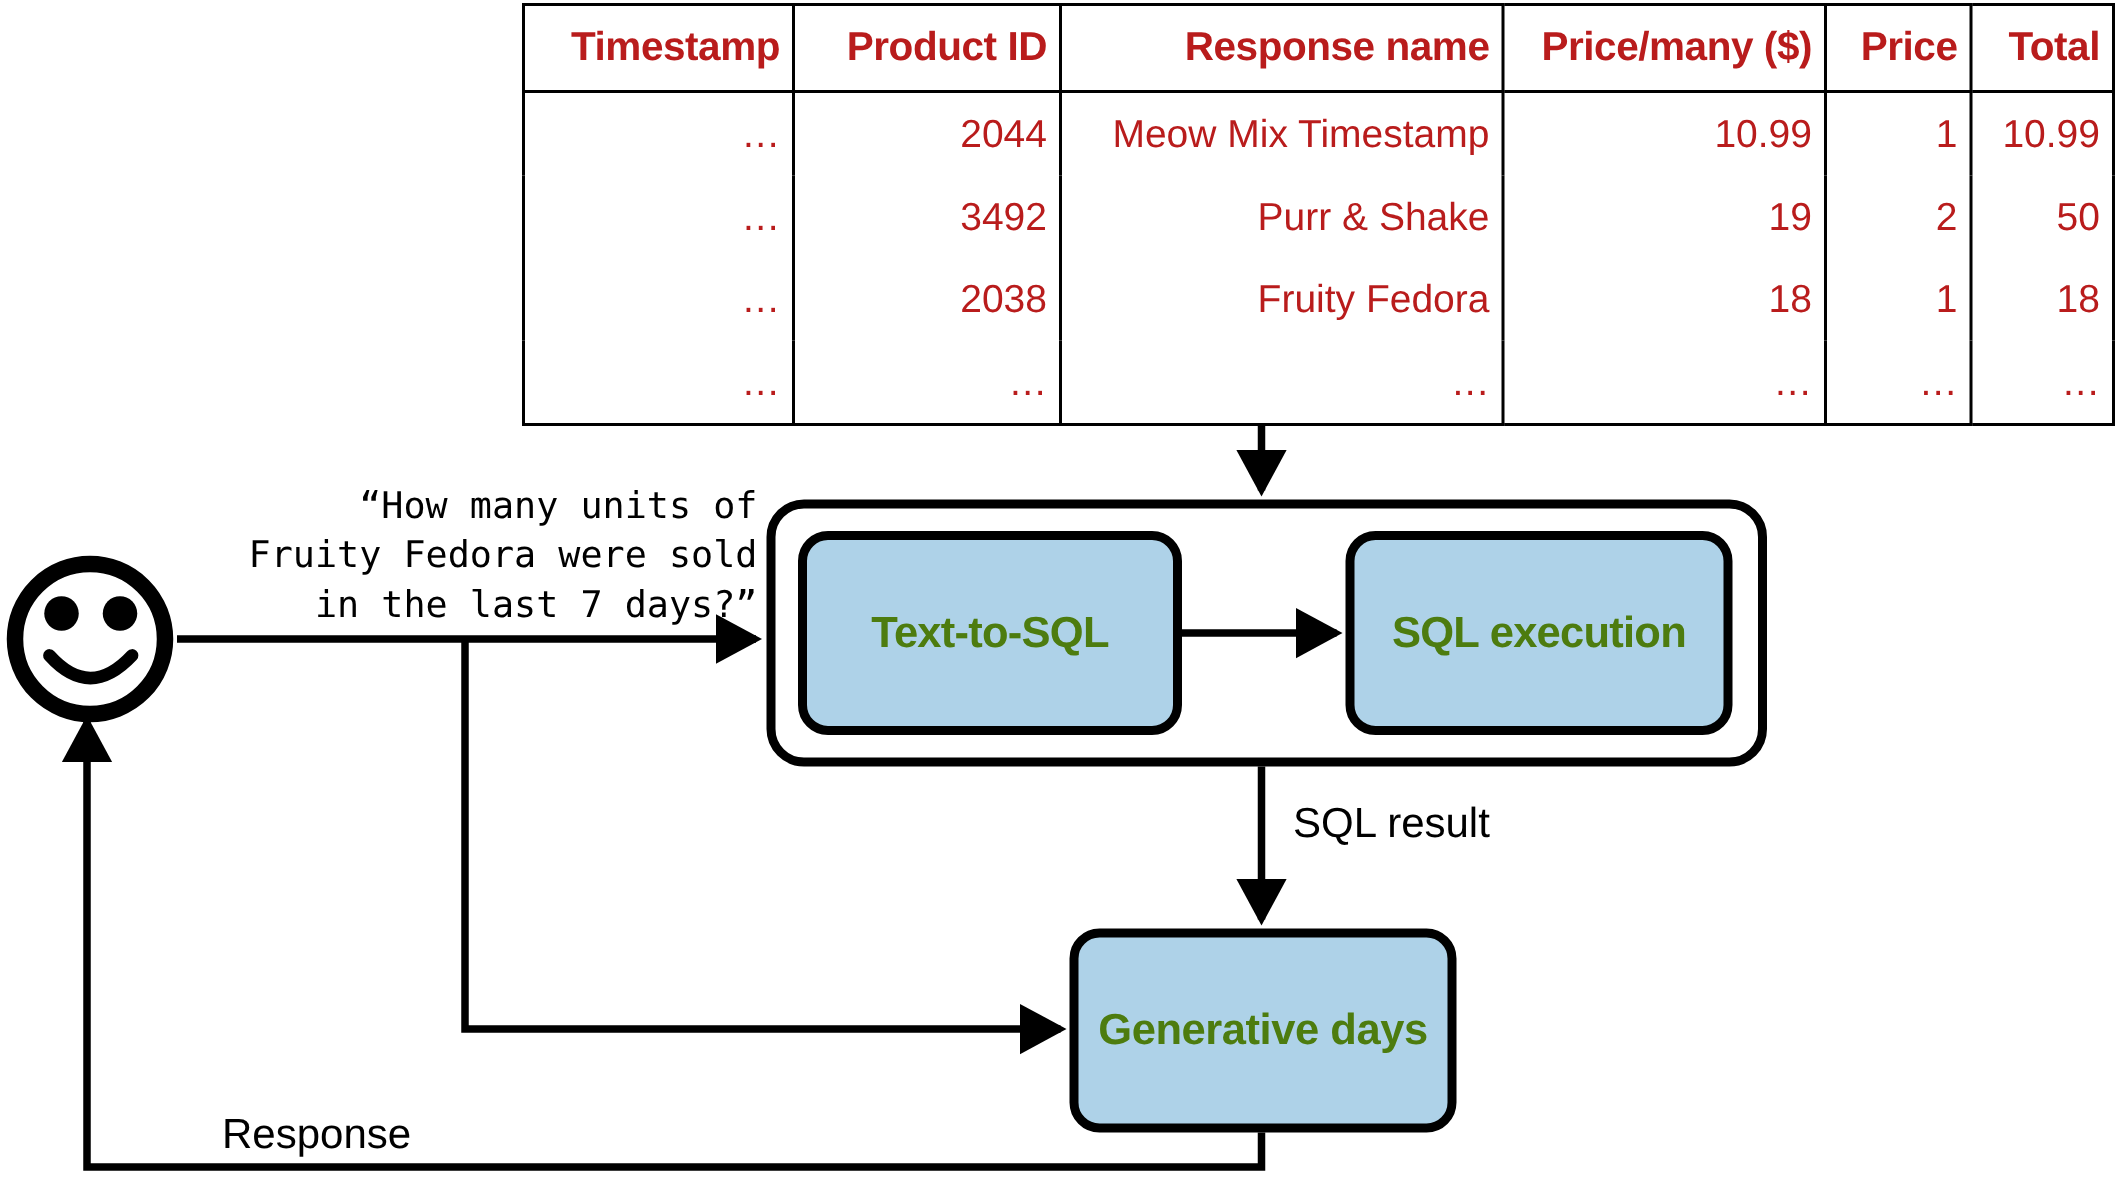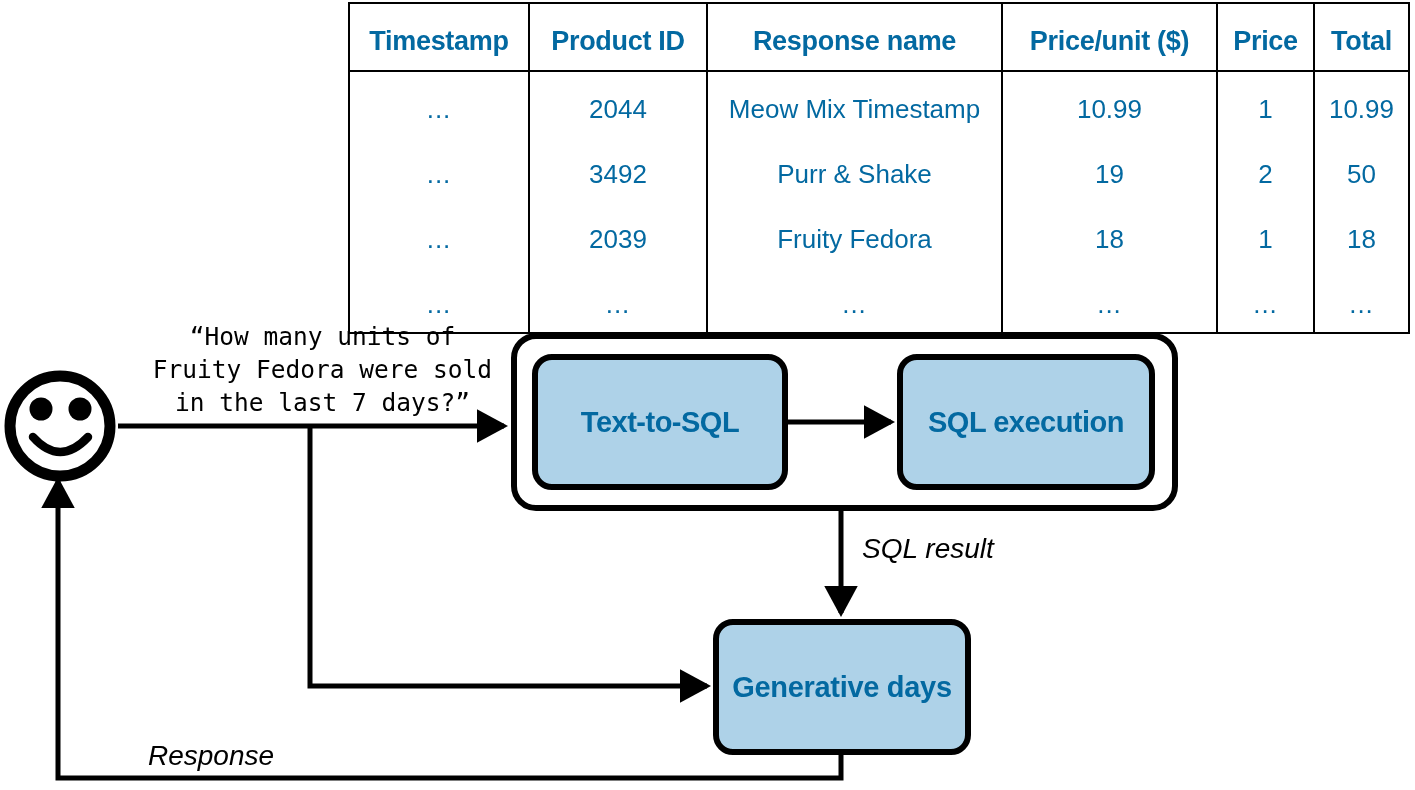--- a/index.html
+++ b/index.html
@@ -31,25 +31,25 @@
     left: 348px;
     top: 2px;
     width: 1060px;
     border-collapse: collapse;
     background: #ffffff;
     table-layout: fixed;
   }
   .data-table th,
   .data-table td {
     border: 2.5px solid #000000;
-    padding: 12px 8px 4px 8px;
-    text-align: center;
+    padding: 2px 8px 4px 8px;
+    text-align: right;
     vertical-align: middle;
     font-family: "Liberation Sans", sans-serif;
-    color: #0369a1;
+    color: #b91c1c;
     background: #ffffff;
   }
   .data-table th {
     font-weight: bold;
     font-size: 27px;
     height: 50px;
     line-height: 1;
     white-space: nowrap;
     letter-spacing: -0.3px;
   }
@@ -79,29 +79,28 @@
   
   .overlay-text {
     position: absolute;
     color: #000000;
     white-space: pre;
   }
   .user-question {
     left: 140px;
     top: 320px;
     width: 365px;
-    text-align: center;
+    text-align: right;
     font-family: "DejaVu Sans Mono", "Liberation Mono", monospace;
     font-size: 24.5px;
     line-height: 33px;
     letter-spacing: 0px;
   }
   .edge-label {
     font-family: "Liberation Sans", sans-serif;
-    font-style: italic;
     font-size: 28px;
     font-weight: normal;
   }
   .label-sql-result {
     left: 862px;
     top: 533px;
   }
   .label-response {
     left: 148px;
     top: 740px;
@@ -109,21 +108,21 @@
 
   
   .node-label {
     position: absolute;
     display: flex;
     align-items: center;
     justify-content: center;
     text-align: center;
     font-family: "Liberation Sans", sans-serif;
     font-weight: bold;
-    color: #0369a1;
+    color: #4d7c0f;
     pointer-events: none;
   }
   .label-text-to-sql {
     left: 535px;
     top: 357px;
     width: 250px;
     height: 130px;
     font-size: 29px;
     letter-spacing: -0.5px;
   }
@@ -192,21 +191,21 @@
         <col class="col-pname">
       <col class="col-price">
         <col class="col-units">
         <col class="col-total">
     </colgroup>
     <thead>
       <tr>
         <th>Timestamp</th>
         <th>Product ID</th>
         <th>Response name</th>
-        <th>Price/unit ($)</th>
+        <th>Price/many ($)</th>
         <th>Price</th>
         <th>Total</th>
       </tr>
     </thead>
     <tbody>
       <tr>
         <td class="ellipsis-cell">...</td>
         <td>2044</td>
         <td>Meow Mix Timestamp</td>
         <td>10.99</td>
@@ -216,21 +215,21 @@
       <tr>
         <td class="ellipsis-cell">...</td>
         <td>3492</td>
         <td>Purr &amp; Shake</td>
         <td>19</td>
         <td>2</td>
         <td>50</td>
       </tr>
       <tr>
         <td class="ellipsis-cell">...</td>
-        <td>2039</td>
+        <td>2038</td>
         <td>Fruity Fedora</td>
         <td>18</td>
         <td>1</td>
         <td>18</td>
       </tr>
       <tr>
         <td class="ellipsis-cell">...</td>
         <td class="ellipsis-cell">...</td>
         <td class="ellipsis-cell">...</td>
         <td class="ellipsis-cell">...</td>

